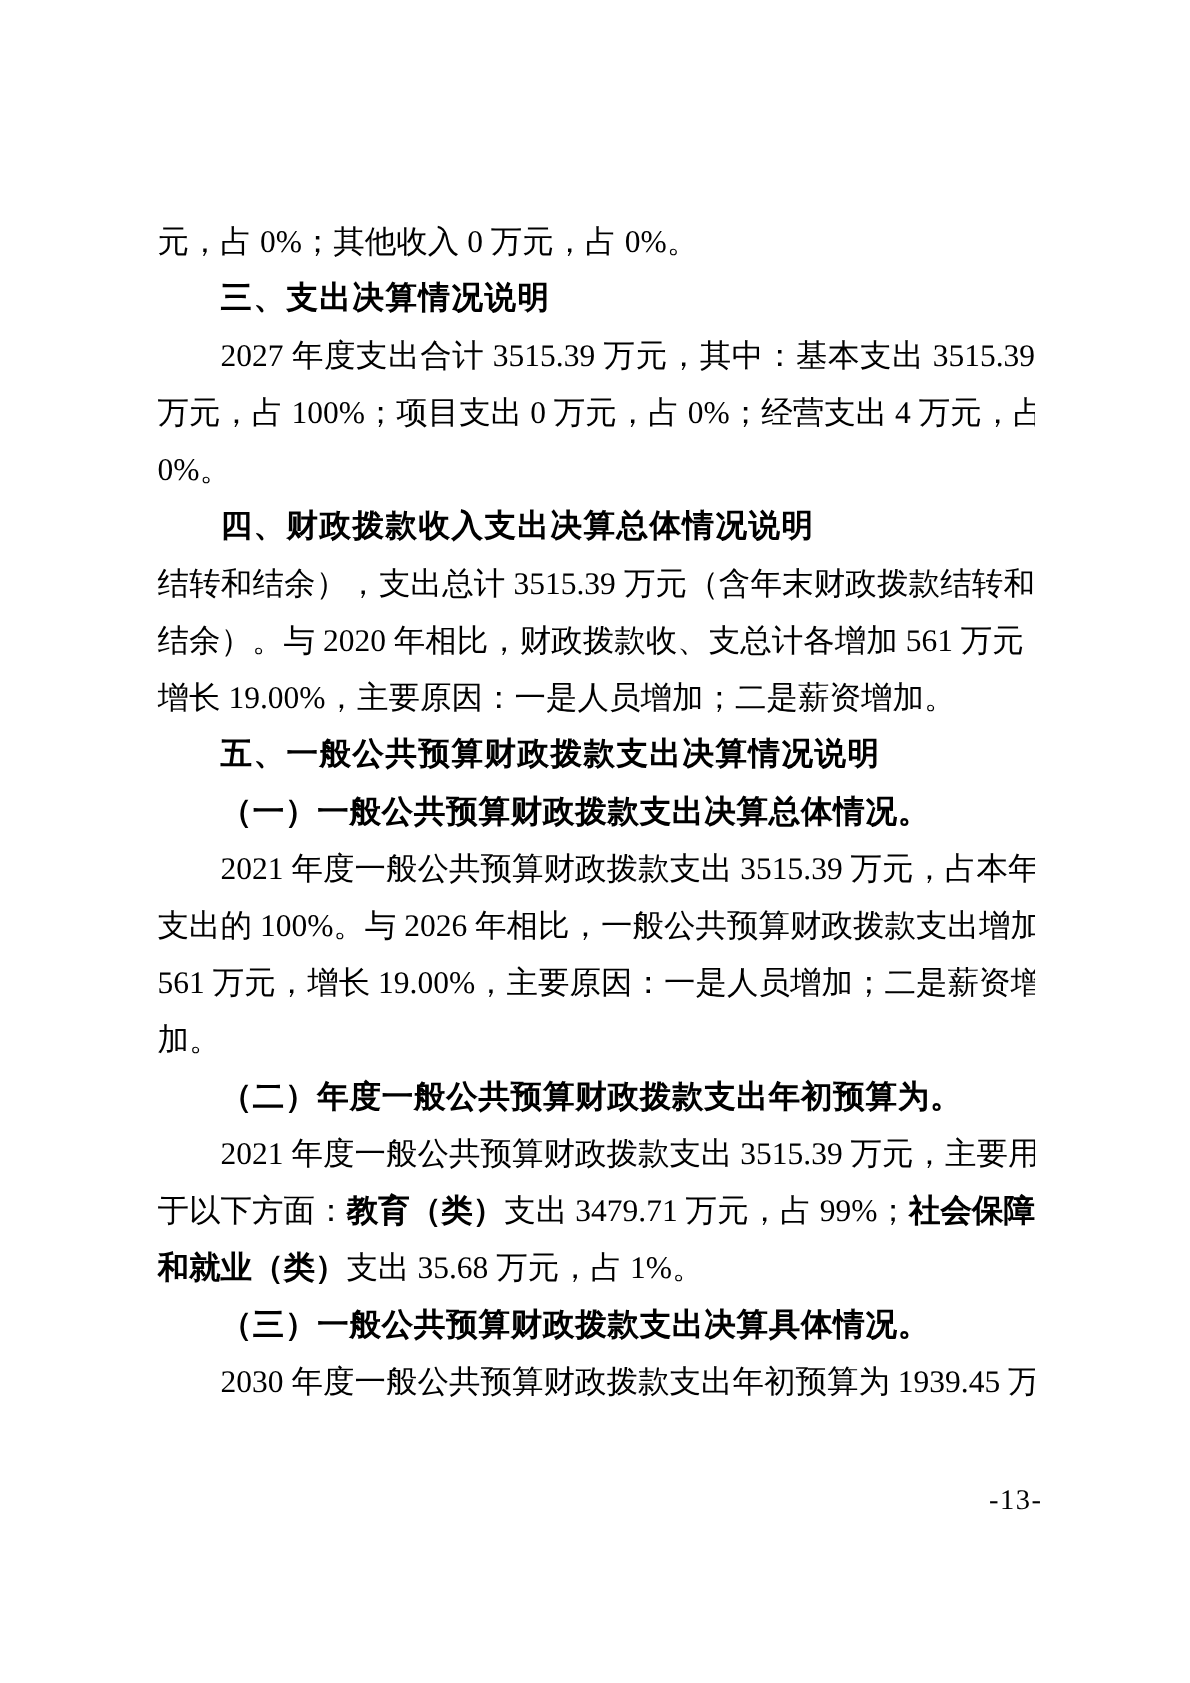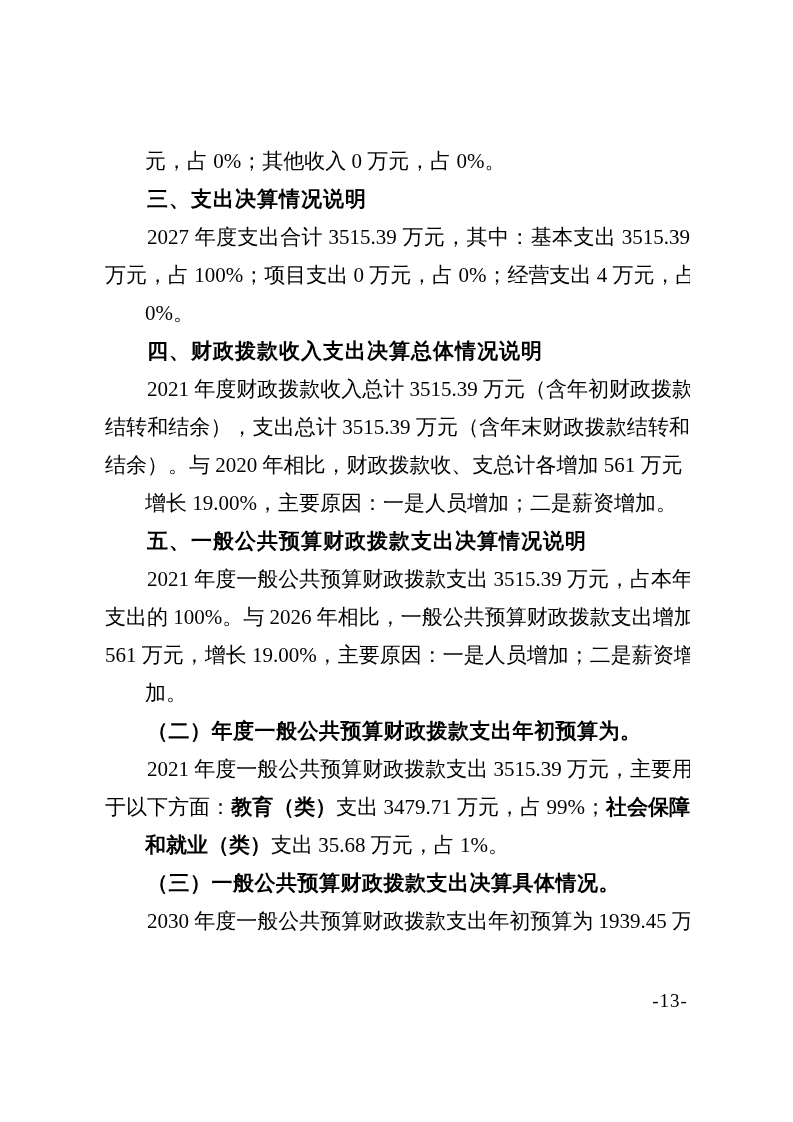--- a/index.html
+++ b/index.html
@@ -31,21 +31,20 @@
   
   .line {
     text-align: justify;
     text-align-last: justify;
     white-space: nowrap;
     overflow: hidden;
   }
   .line.last {
     text-align-last: left;
     white-space: normal;
-    margin-left: 40px;
   }
   .indent { text-indent: 2em; }
   .h1 {
     font-family: "Liberation Sans", sans-serif;
     font-weight: bold;
     text-align-last: left;
     white-space: normal;
     letter-spacing: 1px;
   }
   .h2 {
@@ -54,45 +53,45 @@
     white-space: normal;
     letter-spacing: 0.5px;
   }
   .bold { font-weight: bold; }
   .pagenum {
     position: absolute;
     top: 990px;
     left: 645px;
     width: 50px;
     font-size: 19px;
-    text-align: center;
+    text-align: right;
     letter-spacing: 1px;
   }
 </style>
 </head>
 <body>
 
 <div class="page">
   <div class="content">
 
     <div class="line last">元，占 0%；其他收入 0 万元，占 0%。</div>
 
     <div class="line h1 indent">三、支出决算情况说明</div>
     <div class="line indent">2027 年度支出合计 3515.39 万元，其中：基本支出 3515.39</div>
     <div class="line">万元，占 100%；项目支出 0 万元，占 0%；经营支出 4 万元，占</div>
     <div class="line last">0%。</div>
 
     <div class="line h1 indent">四、财政拨款收入支出决算总体情况说明</div>
-    <div class="line indent">2021 年度财政拨款收入总计 3515.39 万元（含年初财政拨款</div>
     <div class="line">结转和结余），支出总计 3515.39 万元（含年末财政拨款结转和</div>
     <div class="line">结余）。与 2020 年相比，财政拨款收、支总计各增加 561 万元，</div>
     <div class="line last">增长 19.00%，主要原因：一是人员增加；二是薪资增加。</div>
 
     <div class="line h1 indent">五、一般公共预算财政拨款支出决算情况说明</div>
 
+    <div class="line h2 indent">（一）一般公共预算财政拨款支出决算总体情况。</div>
     <div class="line indent">2021 年度一般公共预算财政拨款支出 3515.39 万元，占本年</div>
     <div class="line">支出的 100%。与 2026 年相比，一般公共预算财政拨款支出增加</div>
     <div class="line">561 万元，增长 19.00%，主要原因：一是人员增加；二是薪资增</div>
     <div class="line last">加。</div>
 
     <div class="line h2 indent">（二）年度一般公共预算财政拨款支出年初预算为。</div>
     <div class="line indent">2021 年度一般公共预算财政拨款支出 3515.39 万元，主要用</div>
     <div class="line"><span>于以下方面：</span><span class="bold">教育（类）</span><span>支出 3479.71 万元，占 99%；</span><span class="bold">社会保障</span></div>
     <div class="line last"><span class="bold">和就业（类）</span><span>支出 35.68 万元，占 1%。</span></div>
 

